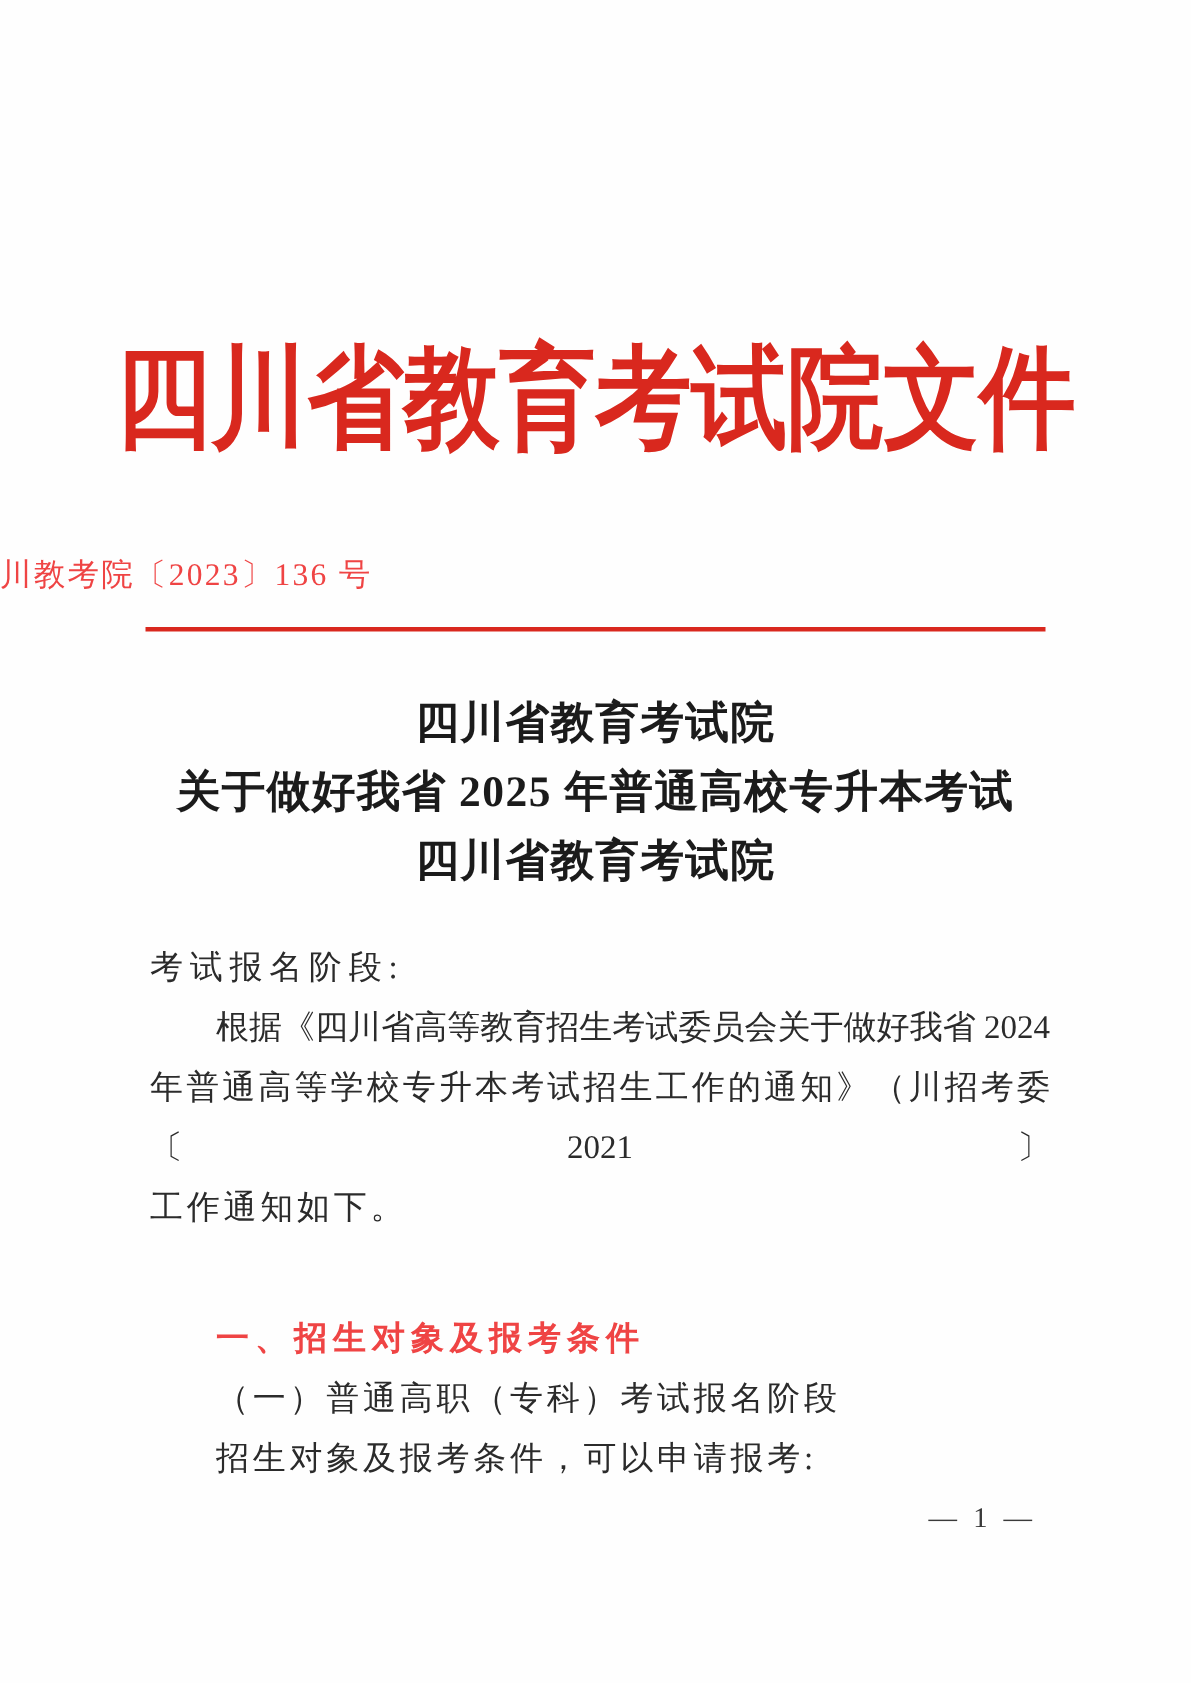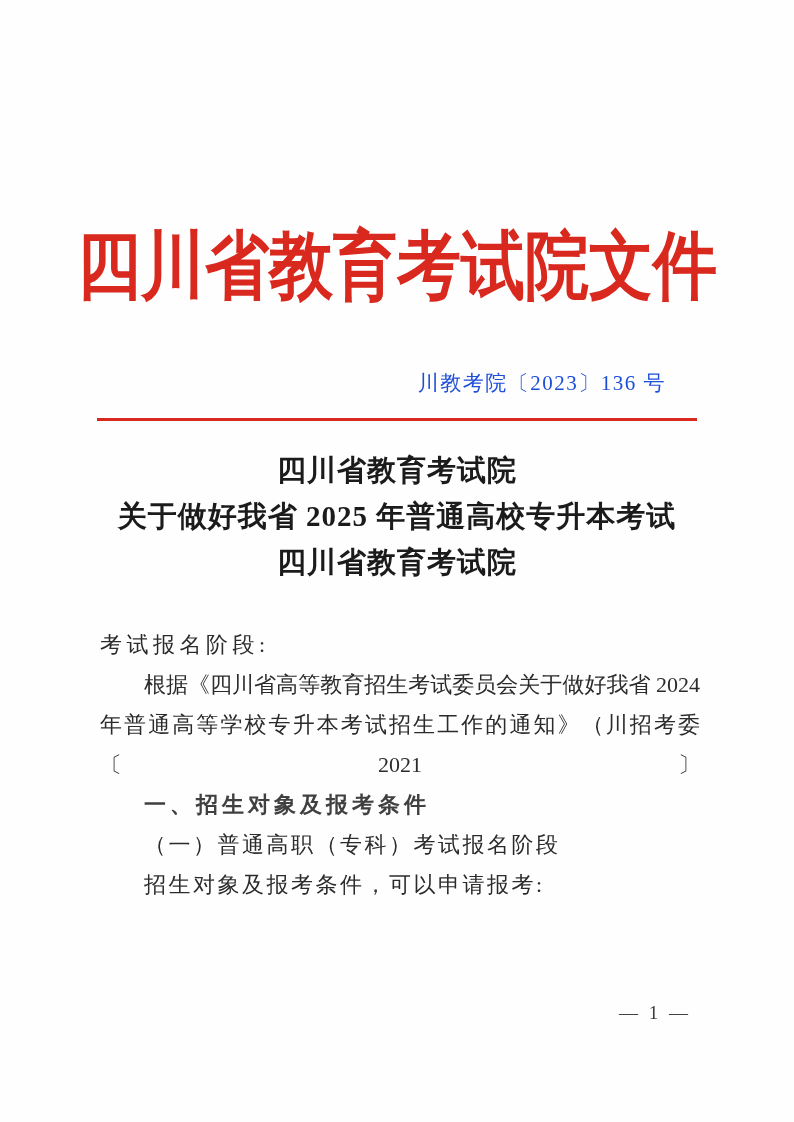--- a/index.html
+++ b/index.html
@@ -28,38 +28,38 @@
     transform: scaleY(1.16);
     transform-origin: 50% 0;
     letter-spacing: 0px;
   }
 
   .doc-number {
     position: absolute;
     top: 369px;
     left: 0;
     width: 666px;
-    text-align: right;
+    text-align: left;
     font-size: 21px;
     letter-spacing: 1.5px;
-    color: #1d4ed8;
+    color: #ef4444;
   }
 
   .red-line {
     position: absolute;
     top: 418px;
     left: 97px;
     width: 600px;
     height: 3px;
     background: var(--red, #d9281e);
   }
 
   .title {
     position: absolute;
-    top: 447px;
+    top: 459px;
     left: 67px;
     width: 660px;
     text-align: center;
     font-size: 29px;
     font-weight: bold;
     line-height: 46px;
     letter-spacing: 1px;
     color: #1b1b1b;
   }
 
@@ -79,21 +79,22 @@
     letter-spacing: 0;
     text-align: justify;
     text-align-last: justify;
   }
   .line.indent { text-indent: 44px; }
   .line.heading {
     font-family: "Liberation Sans", "DejaVu Sans", sans-serif;
     font-weight: bold;
     font-size: 22px;
     letter-spacing: 4px;
-    color: #404040;
+    color: #ef4444;
+    margin-top: 47px;
   }
 
   .page-number {
     position: absolute;
     top: 1002px;
     right: 103px;
     font-size: 19px;
     letter-spacing: 3px;
     color: #3a3a3a;
     white-space: nowrap;
@@ -113,20 +114,21 @@
   <div class="title">
     <div>四川省教育考试院</div>
     <div>关于做好我省 2025 年普通高校专升本考试</div>
     <div>四川省教育考试院</div>
   </div>
 
   <div class="body-block">
     <div class="line salutation">考试报名阶段:</div>
     <div class="line indent justify">根据《四川省高等教育招生考试委员会关于做好我省 2024</div>
     <div class="line justify">年普通高等学校专升本考试招生工作的通知》（川招考委〔2021〕</div>
+    <div class="line">工作通知如下。</div>
     <div class="line heading indent">一、招生对象及报考条件</div>
     <div class="line indent">（一）普通高职（专科）考试报名阶段</div>
     <div class="line indent">招生对象及报考条件，可以申请报考:</div>
   </div>
 
   <div class="page-number">— 1 —</div>
 
 </div>
 
 </body></html>

